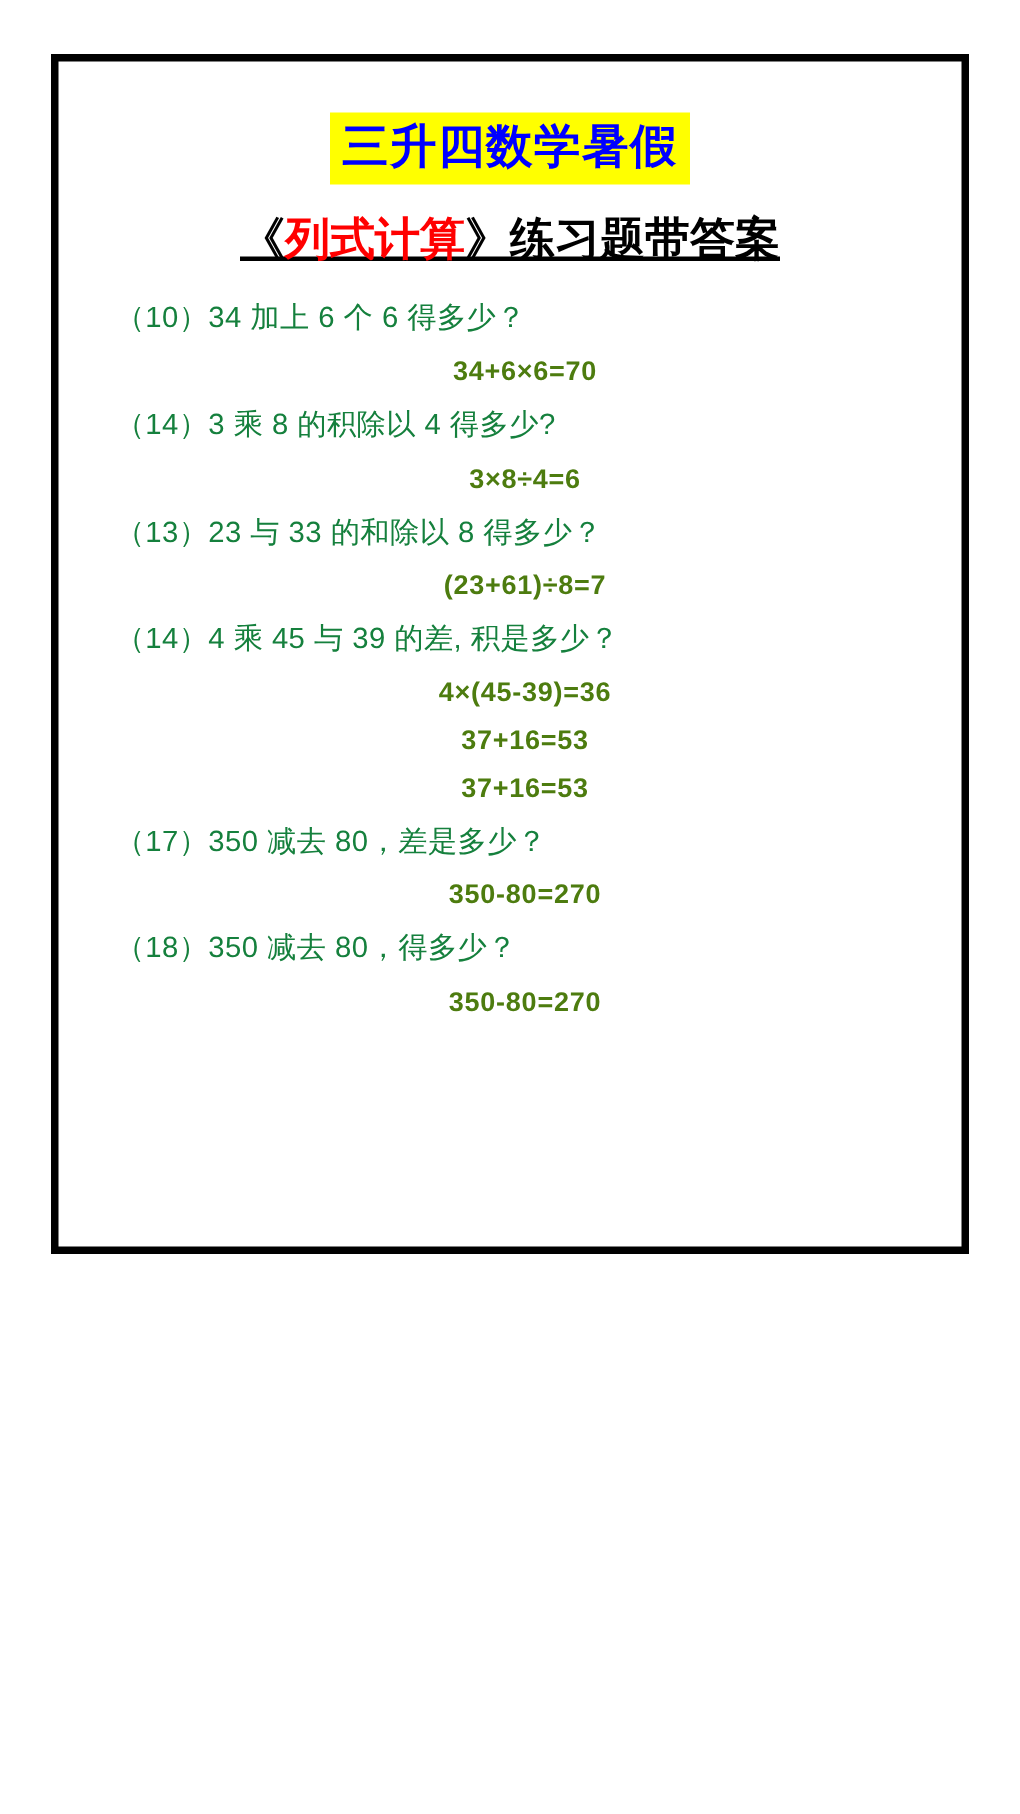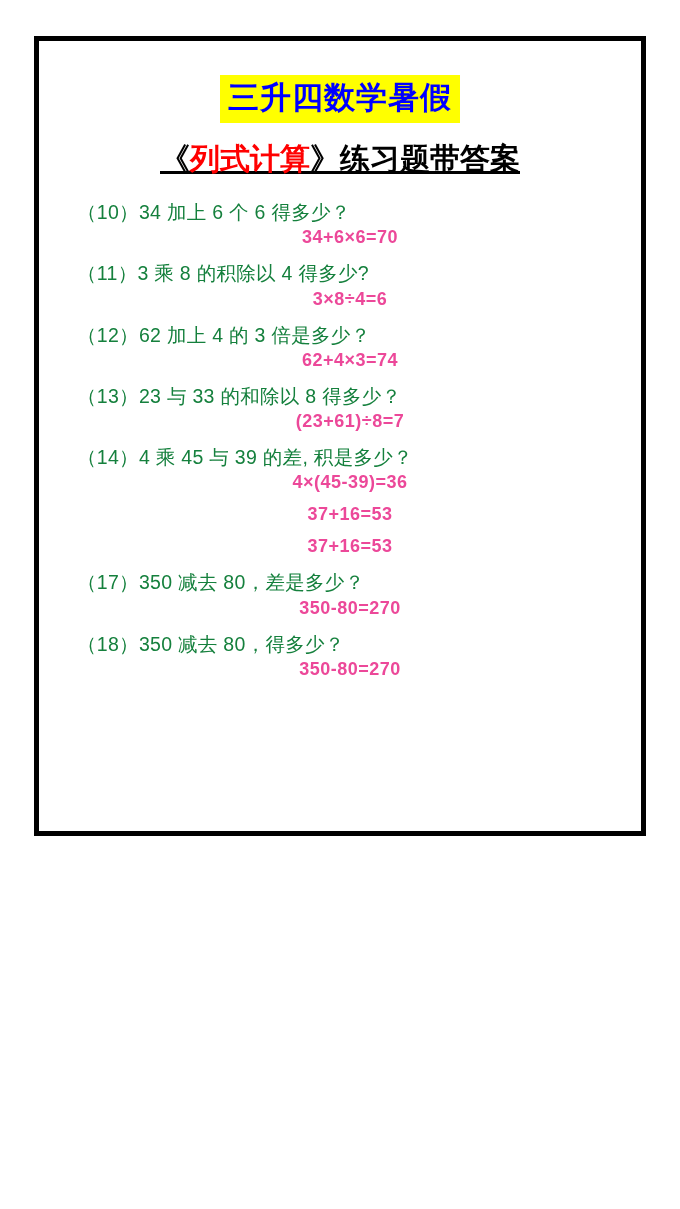--- a/index.html
+++ b/index.html
@@ -66,23 +66,24 @@
   .question {
     font-size: 19.5px;
     color: #15803d;
     line-height: 1.5;
     padding-left: 8px;
     letter-spacing: 0.3px;
     white-space: nowrap;
   }
   .answer {
     font-size: 18px;
-    color: #ec4899;
+    color: #4d7c0f;
     font-weight: bold;
     text-align: center;
+    margin-top: 10px;
     padding-left: 20px;
     letter-spacing: 0.5px;
   }
 </style>
 </head>
 <body>
 
 <div class="page">
   <div class="frame">
 
@@ -95,28 +96,24 @@
     </div>
 
     <div class="qa-list">
 
       <div class="qa-item">
         <div class="question">（10）34 加上 6 个 6 得多少？</div>
         <div class="answer">34+6×6=70</div>
       </div>
 
       <div class="qa-item">
-        <div class="question">（11）3 乘 8 的积除以 4 得多少?</div>
+        <div class="question">（14）3 乘 8 的积除以 4 得多少?</div>
         <div class="answer">3×8÷4=6</div>
       </div>
 
-      <div class="qa-item">
-        <div class="question">（12）62 加上 4 的 3 倍是多少？</div>
-        <div class="answer">62+4×3=74</div>
-      </div>
 
       <div class="qa-item">
         <div class="question">（13）23 与 33 的和除以 8 得多少？</div>
         <div class="answer">(23+61)÷8=7</div>
       </div>
 
       <div class="qa-item">
         <div class="question">（14）4 乘 45 与 39 的差, 积是多少？</div>
         <div class="answer">4×(45-39)=36</div>
       </div>

